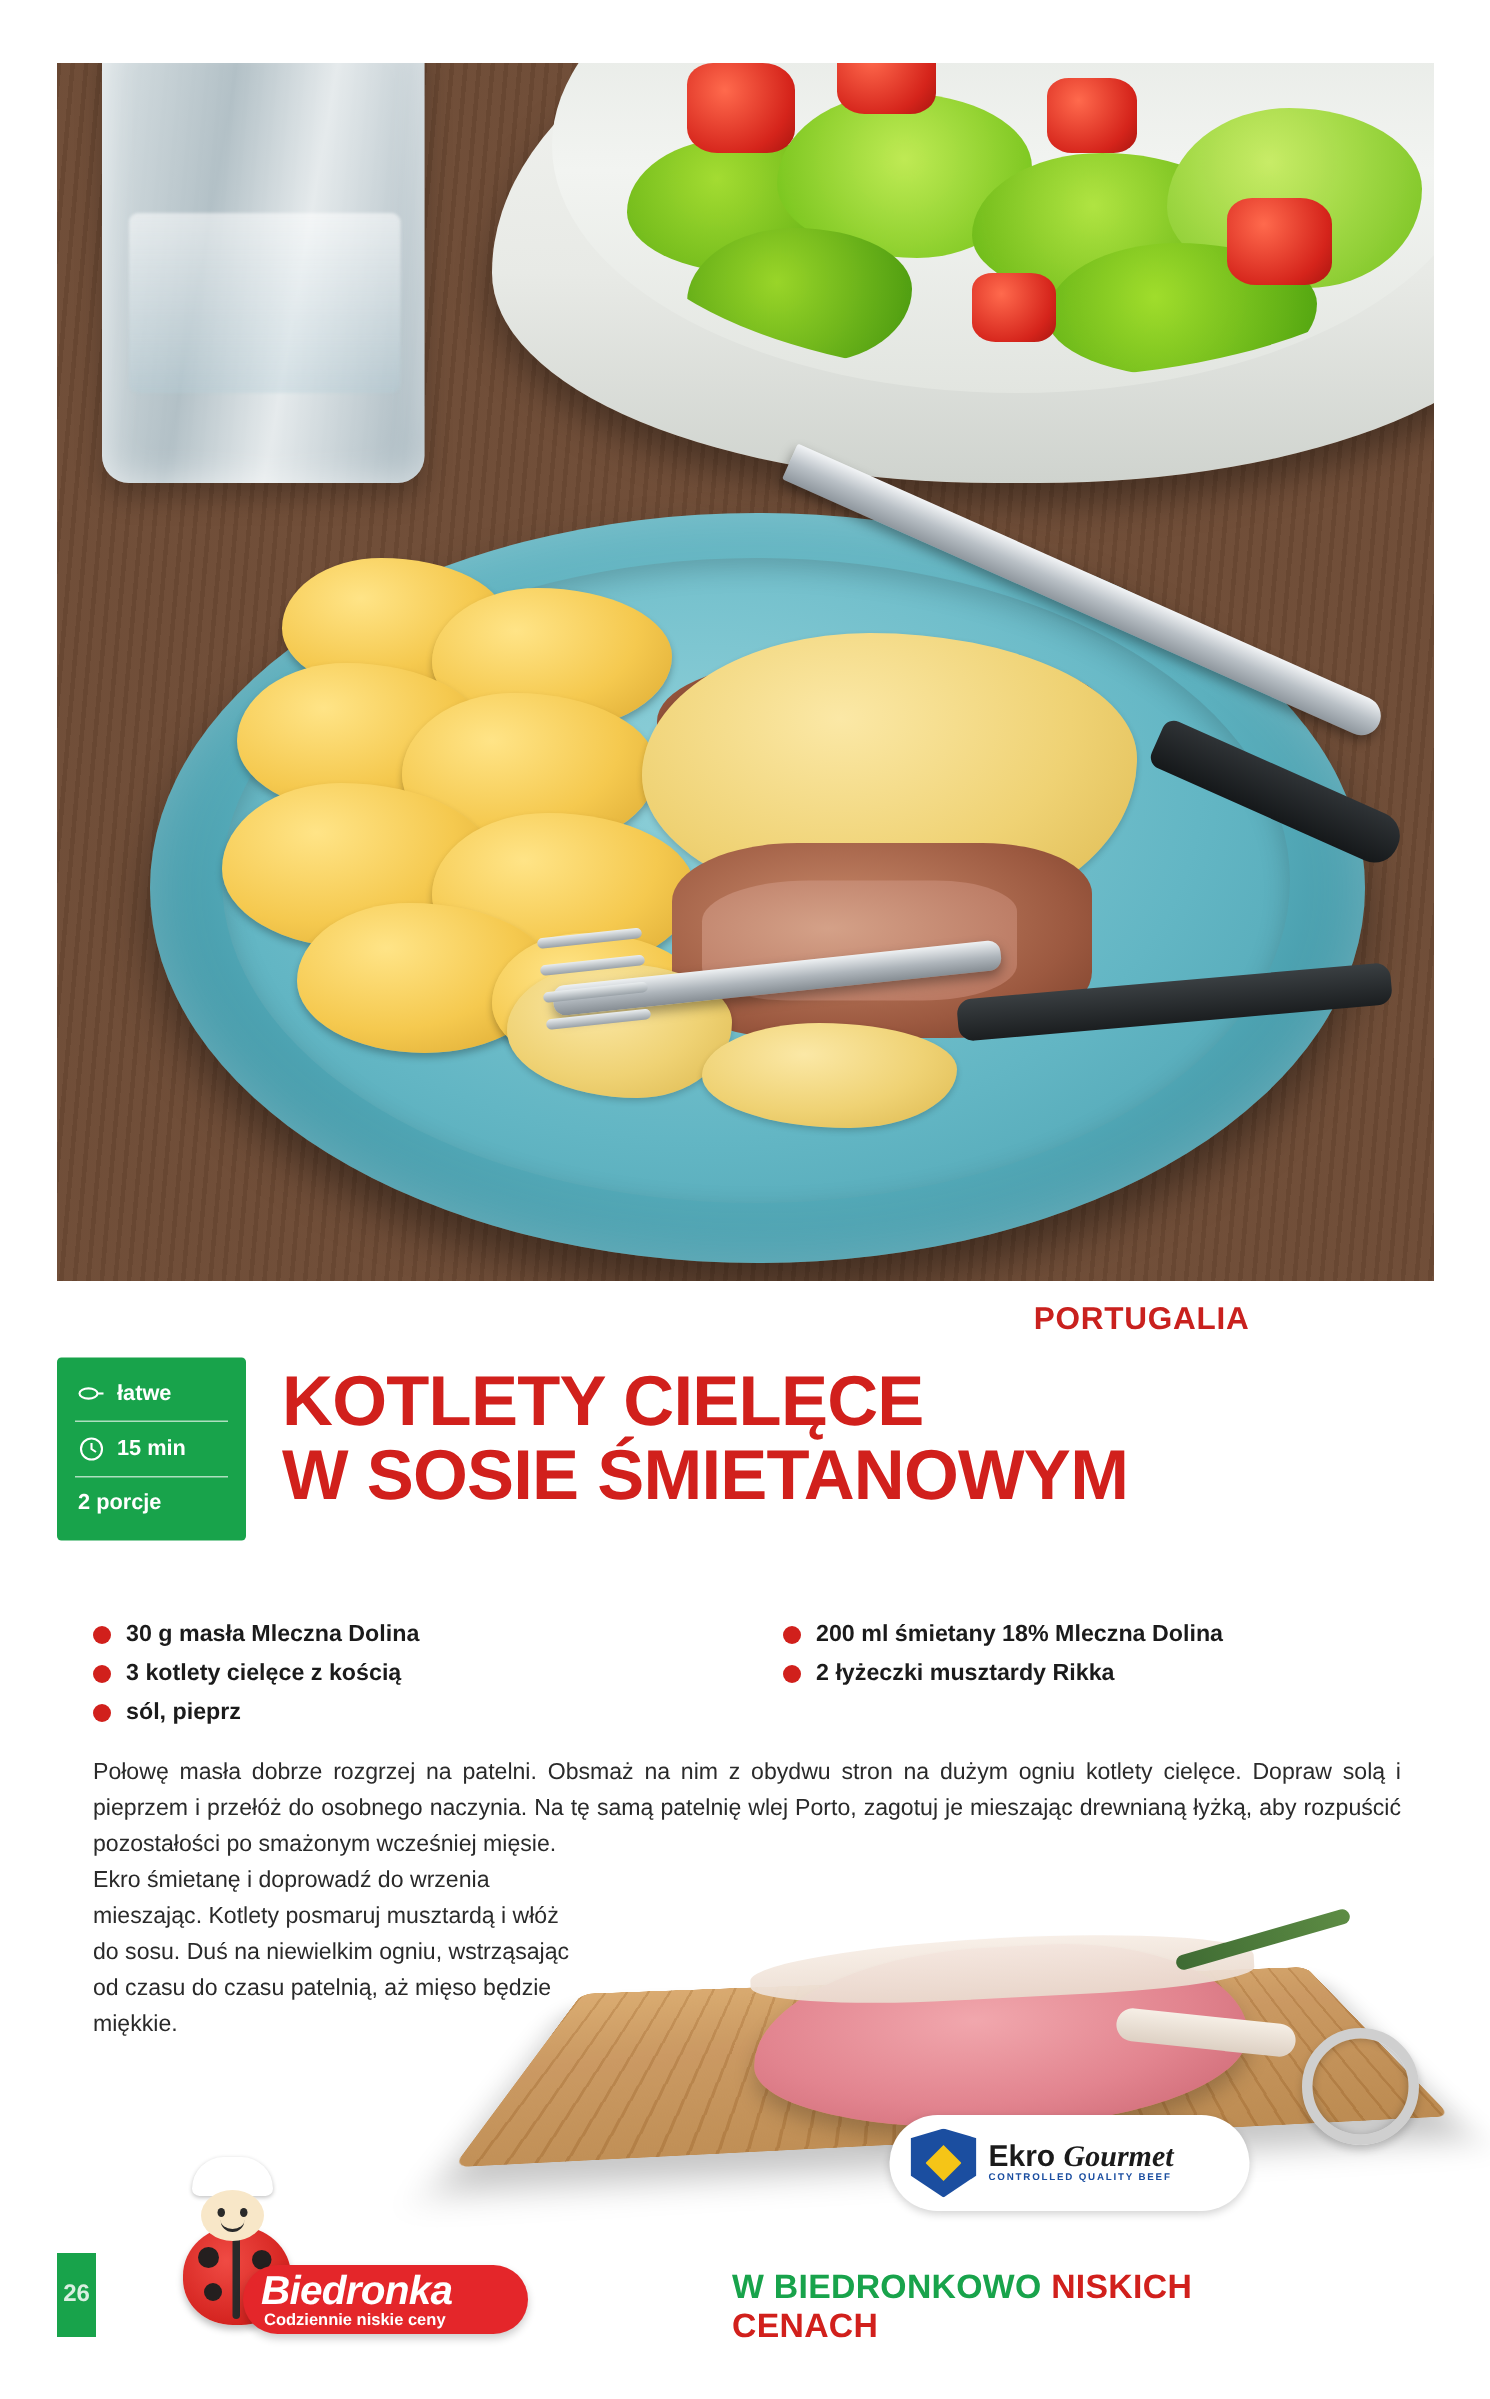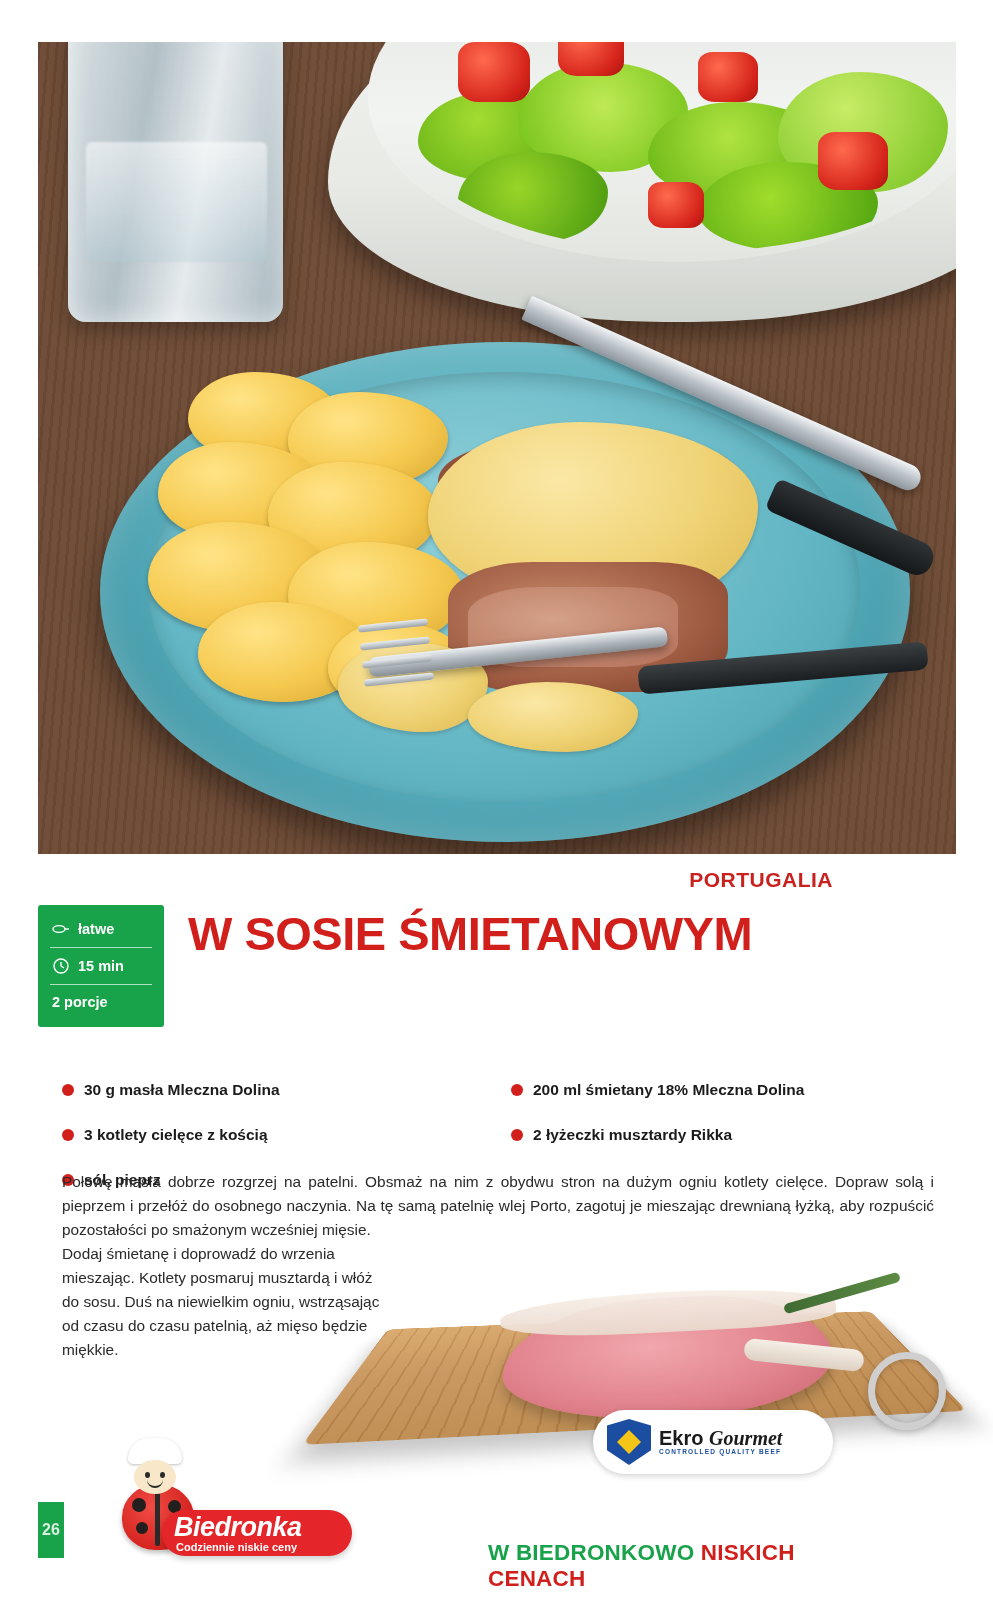--- a/index.html
+++ b/index.html
@@ -243,21 +243,20 @@
   
   .ingredients {
     position: absolute;
     left: 62px;
     top: 1065px;
     width: 890px;
     display: grid;
     grid-template-columns: 430px 430px;
     column-gap: 30px;
     row-gap: 0;
-    gap: 19px;
   }
   .ing {
     display: flex;
     align-items: flex-start;
     gap: 10px;
     font-size: 15.5px;
     font-weight: bold;
     color: #1b1b1b;
     line-height: 26px;
   }
@@ -473,21 +472,20 @@
 
   
   .footer-slogan {
     position: absolute;
     left: 488px;
     top: 1500px;
     font-size: 22.5px;
     font-weight: bold;
     letter-spacing: .2px;
     color: #18a34b;
-    margin-top: 28px;
   }
   .footer-slogan .red { color: #d1201c; }
 
   .page-num {
     position: absolute;
     left: 38px;
     top: 1490px;
     width: 26px;
     height: 56px;
     background: #18a34b;
@@ -577,20 +575,21 @@
       </span>
       <span>15 min</span>
     </div>
     <div class="badge-sep"></div>
     <div class="badge-row">
       <span>2 porcje</span>
     </div>
   </div>
 
   <div class="title">
+    <span>KOTLETY CIELĘCE</span>
     <span class="l2">W SOSIE ŚMIETANOWYM</span>
   </div>
 
   <div class="ingredients">
     <div class="ing">
       <span class="dot"></span>
       <span>30 g masła Mleczna Dolina</span>
     </div>
     <div class="ing">
       <span class="dot"></span>
@@ -605,21 +604,21 @@
       <span>2 łyżeczki musztardy Rikka</span>
     </div>
     <div class="ing">
       <span class="dot"></span>
       <span>sól, pieprz</span>
     </div>
   </div>
 
   <div class="recipe">
     <div>Połowę masła dobrze rozgrzej na patelni. Obsmaż na nim z obydwu stron na dużym ogniu kotlety cielęce. Dopraw solą i pieprzem i przełóż do osobnego naczynia. Na tę samą patelnię wlej Porto, zagotuj je mieszając drewnianą łyżką, aby rozpuścić pozostałości po smażonym wcześniej mięsie.</div>
-    <div class="narrow">Dodaj śmietanę i doprowadź do wrzenia mieszając. Kotlety posmaruj musztardą i włóż do sosu. Duś na niewielkim ogniu, wstrząsając od czasu do czasu patelnią, aż mięso będzie miękkie.</div>
+    <div class="narrow">Ekro śmietanę i doprowadź do wrzenia mieszając. Kotlety posmaruj musztardą i włóż do sosu. Duś na niewielkim ogniu, wstrząsając od czasu do czasu patelnią, aż mięso będzie miękkie.</div>
   </div>
 
   <div class="board">
     <div class="wood"></div>
     <div class="grain"></div>
     <div class="ring"></div>
     <div class="chop"></div>
     <div class="chop-fat"></div>
     <div class="chop-bone"></div>
     <div class="rosemary"></div>

